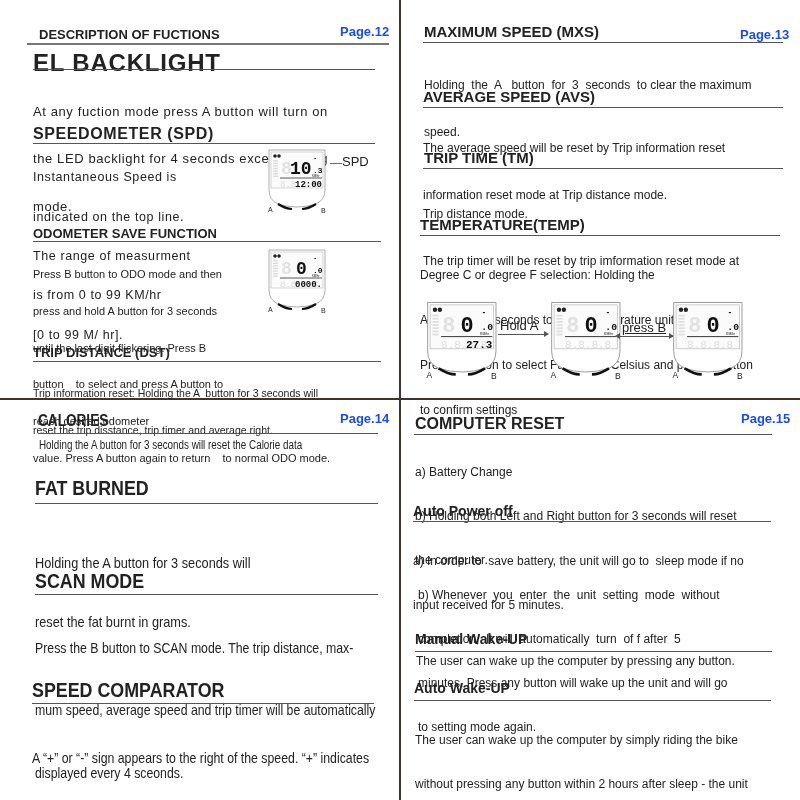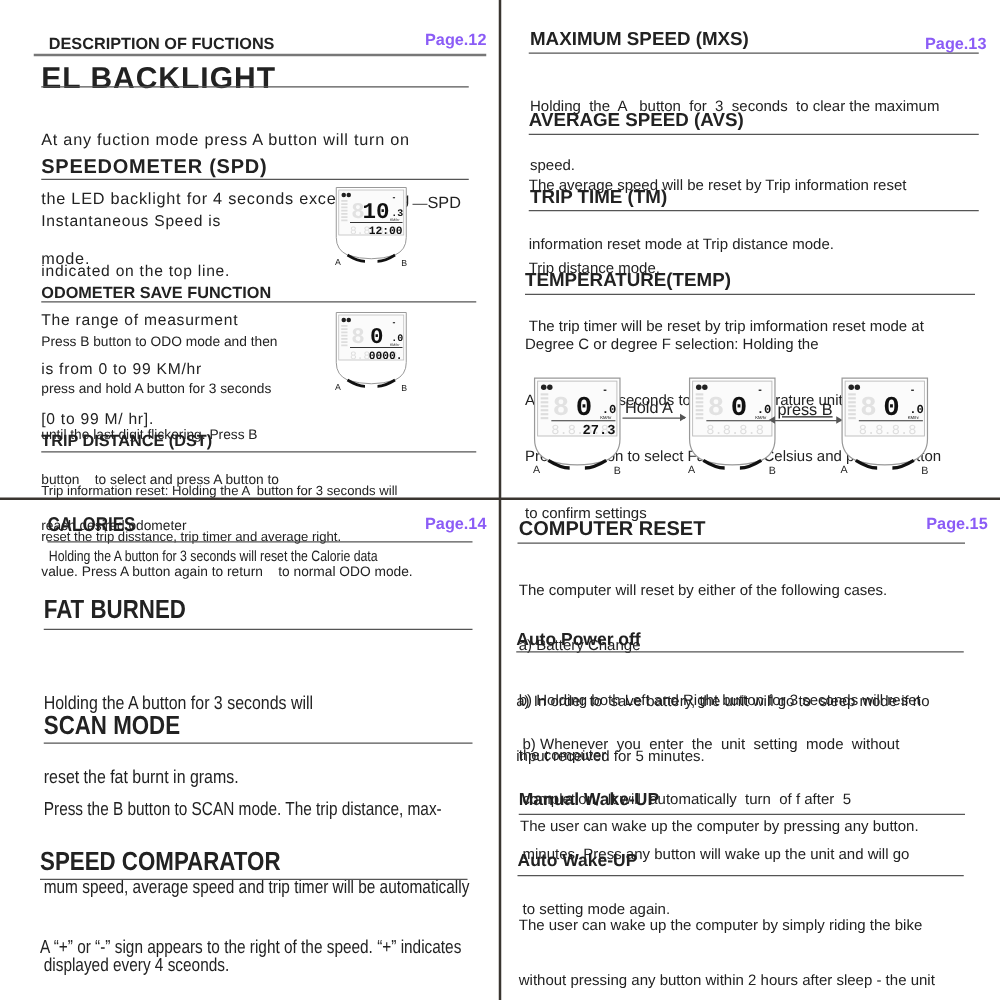--- a/index.html
+++ b/index.html
@@ -1,20 +1,20 @@
 <!DOCTYPE html>
 <html><head>
 <meta charset="utf-8">
 <style>
   html, body { margin:0; padding:0; background:#fff; }
   body { width:800px; height:800px; position:relative; overflow:hidden; font-family:"Liberation Sans", sans-serif; color:#1e1e1e; }
   .vline { position:absolute; left:399px; top:0; width:2px; height:800px; background:#3a3530; }
   .hline { position:absolute; left:0; top:398px; width:800px; height:2px; background:#3a3530; }
   .abs { position:absolute; }
-  .page { position:absolute; font-weight:bold; font-size:13px; color:#8b5cf6; }
+  .page { position:absolute; font-weight:bold; font-size:13px; color:#1d4ed8; }
   .h { position:absolute; font-weight:bold; color:#222; white-space:nowrap; }
   .rule { position:absolute; height:1px; background:#555; }
   .p { position:absolute; white-space:pre; line-height:1.22; color:#222; }
   .wide { letter-spacing:0.6px; }
   
   .dev { position:absolute; }
   .dev svg { display:block; }
   .lbl { position:absolute; font-size:13px; color:#222; }
 </style>
 </head>
@@ -271,21 +271,20 @@
     
     
   </div>
 </div>
 
 <div>
   <div class="h" style="left:415px;top:415px;font-size:16px;">COMPUTER RESET</div>
   <div class="page" style="left:741px;top:411px;">Page.15</div>
   <div class="rule" style="left:414px;top:434px;width:358px;"></div>
   <div class="p" style="left:415px;top:436px;font-size:12px;line-height:1.22;">
-    <div>The computer will reset by either of the following cases.</div>
     <div>a) Battery Change</div>
     <div>b) Holding both Left and Right button for 3 seconds will reset</div>
     <div>the computer.</div>
   </div>
 
   <div class="h" style="left:413px;top:503px;font-size:14px;">Auto Power off</div>
   <div class="rule" style="left:413px;top:521px;width:358px;"></div>
   <div class="p" style="left:413px;top:525px;font-size:12px;line-height:1.22;">
     <div>a) In order to  save battery, the unit will go to  sleep mode if no</div>
     <div>input received for 5 minutes.</div>

